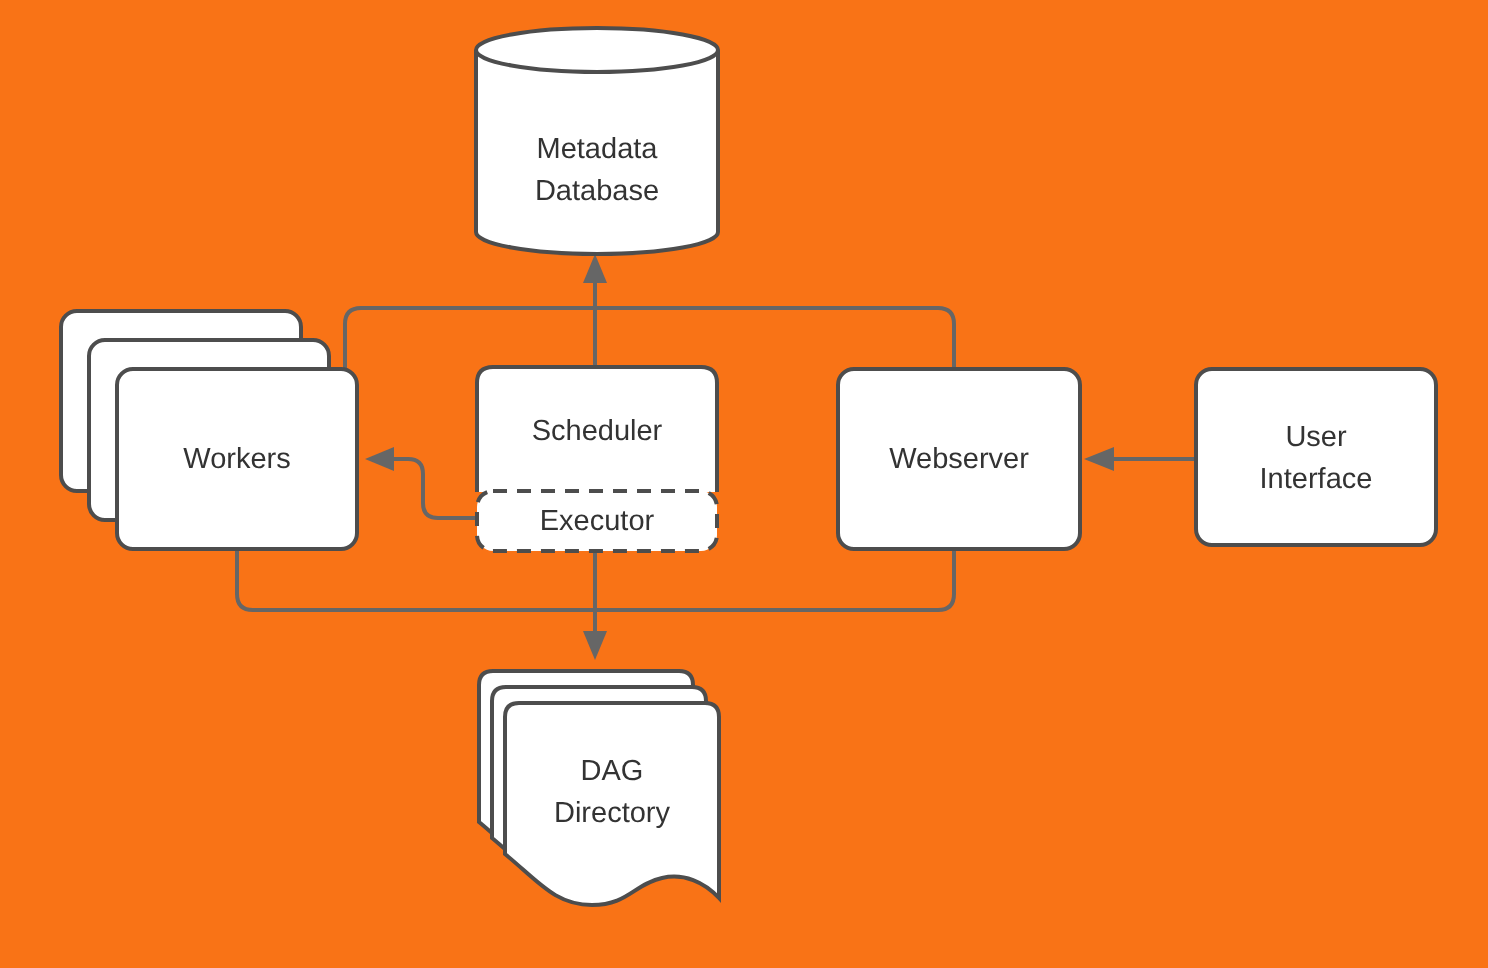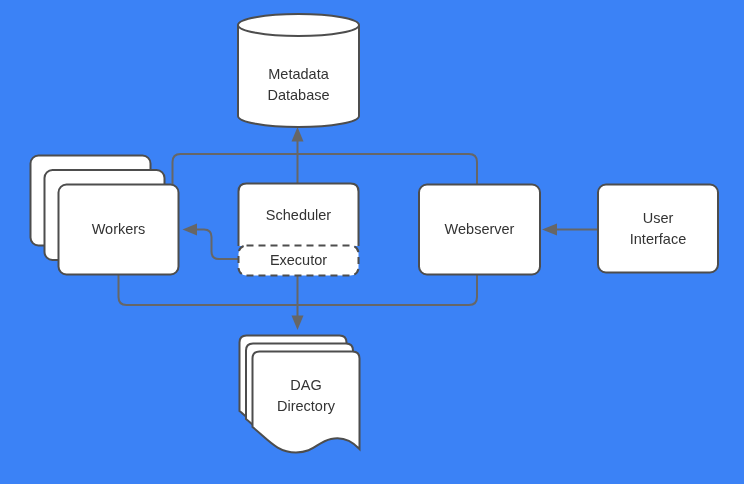--- a/index.html
+++ b/index.html
@@ -1,18 +1,18 @@
 <!DOCTYPE html>
 <html><head>
 <meta charset="utf-8">
 <style>
   html, body { margin: 0; padding: 0; background: #ffffff; }
   .stage {
     width: 744px; height: 484px; position: relative;
-    background: #3b82f6; overflow: hidden;
+    background: #f97316; overflow: hidden;
     font-family: "Liberation Sans", sans-serif;
   }
   svg { display: block; }
   .shape {
     fill: #ffffff;
     stroke: #4d4d4d;
     stroke-width: 2;
   }
   .shape.dashed {
     stroke-dasharray: 7 5;

